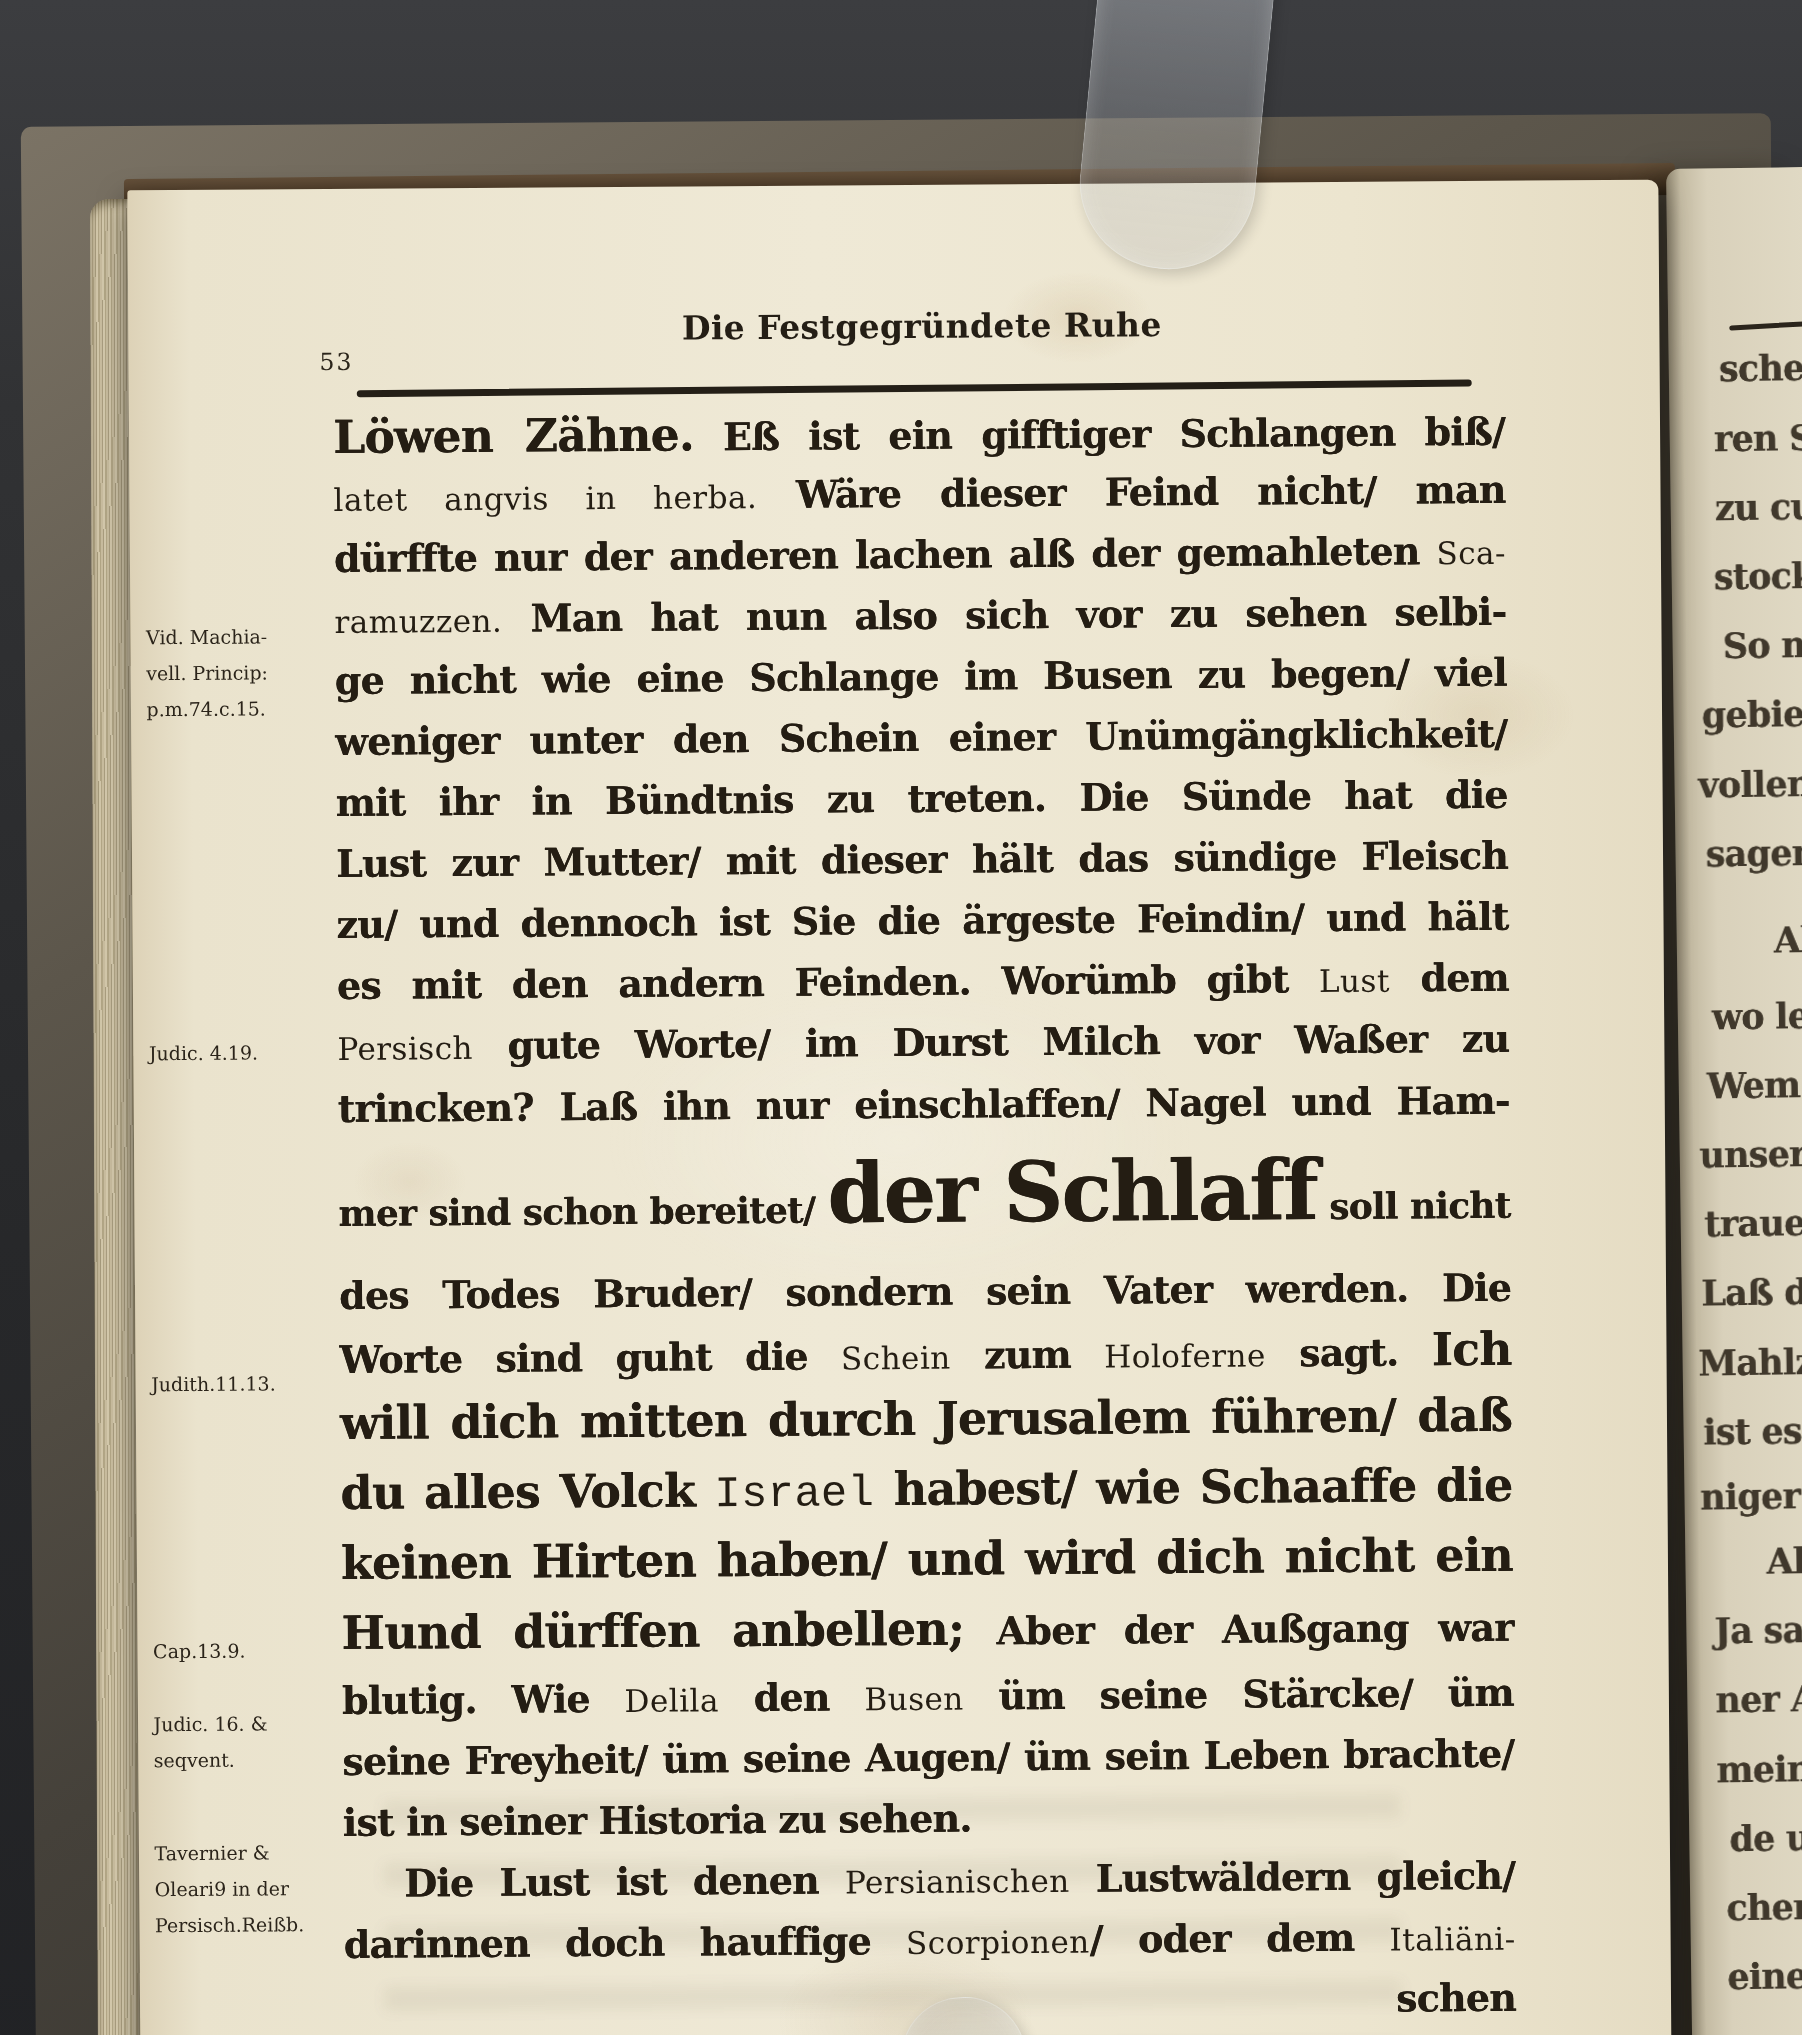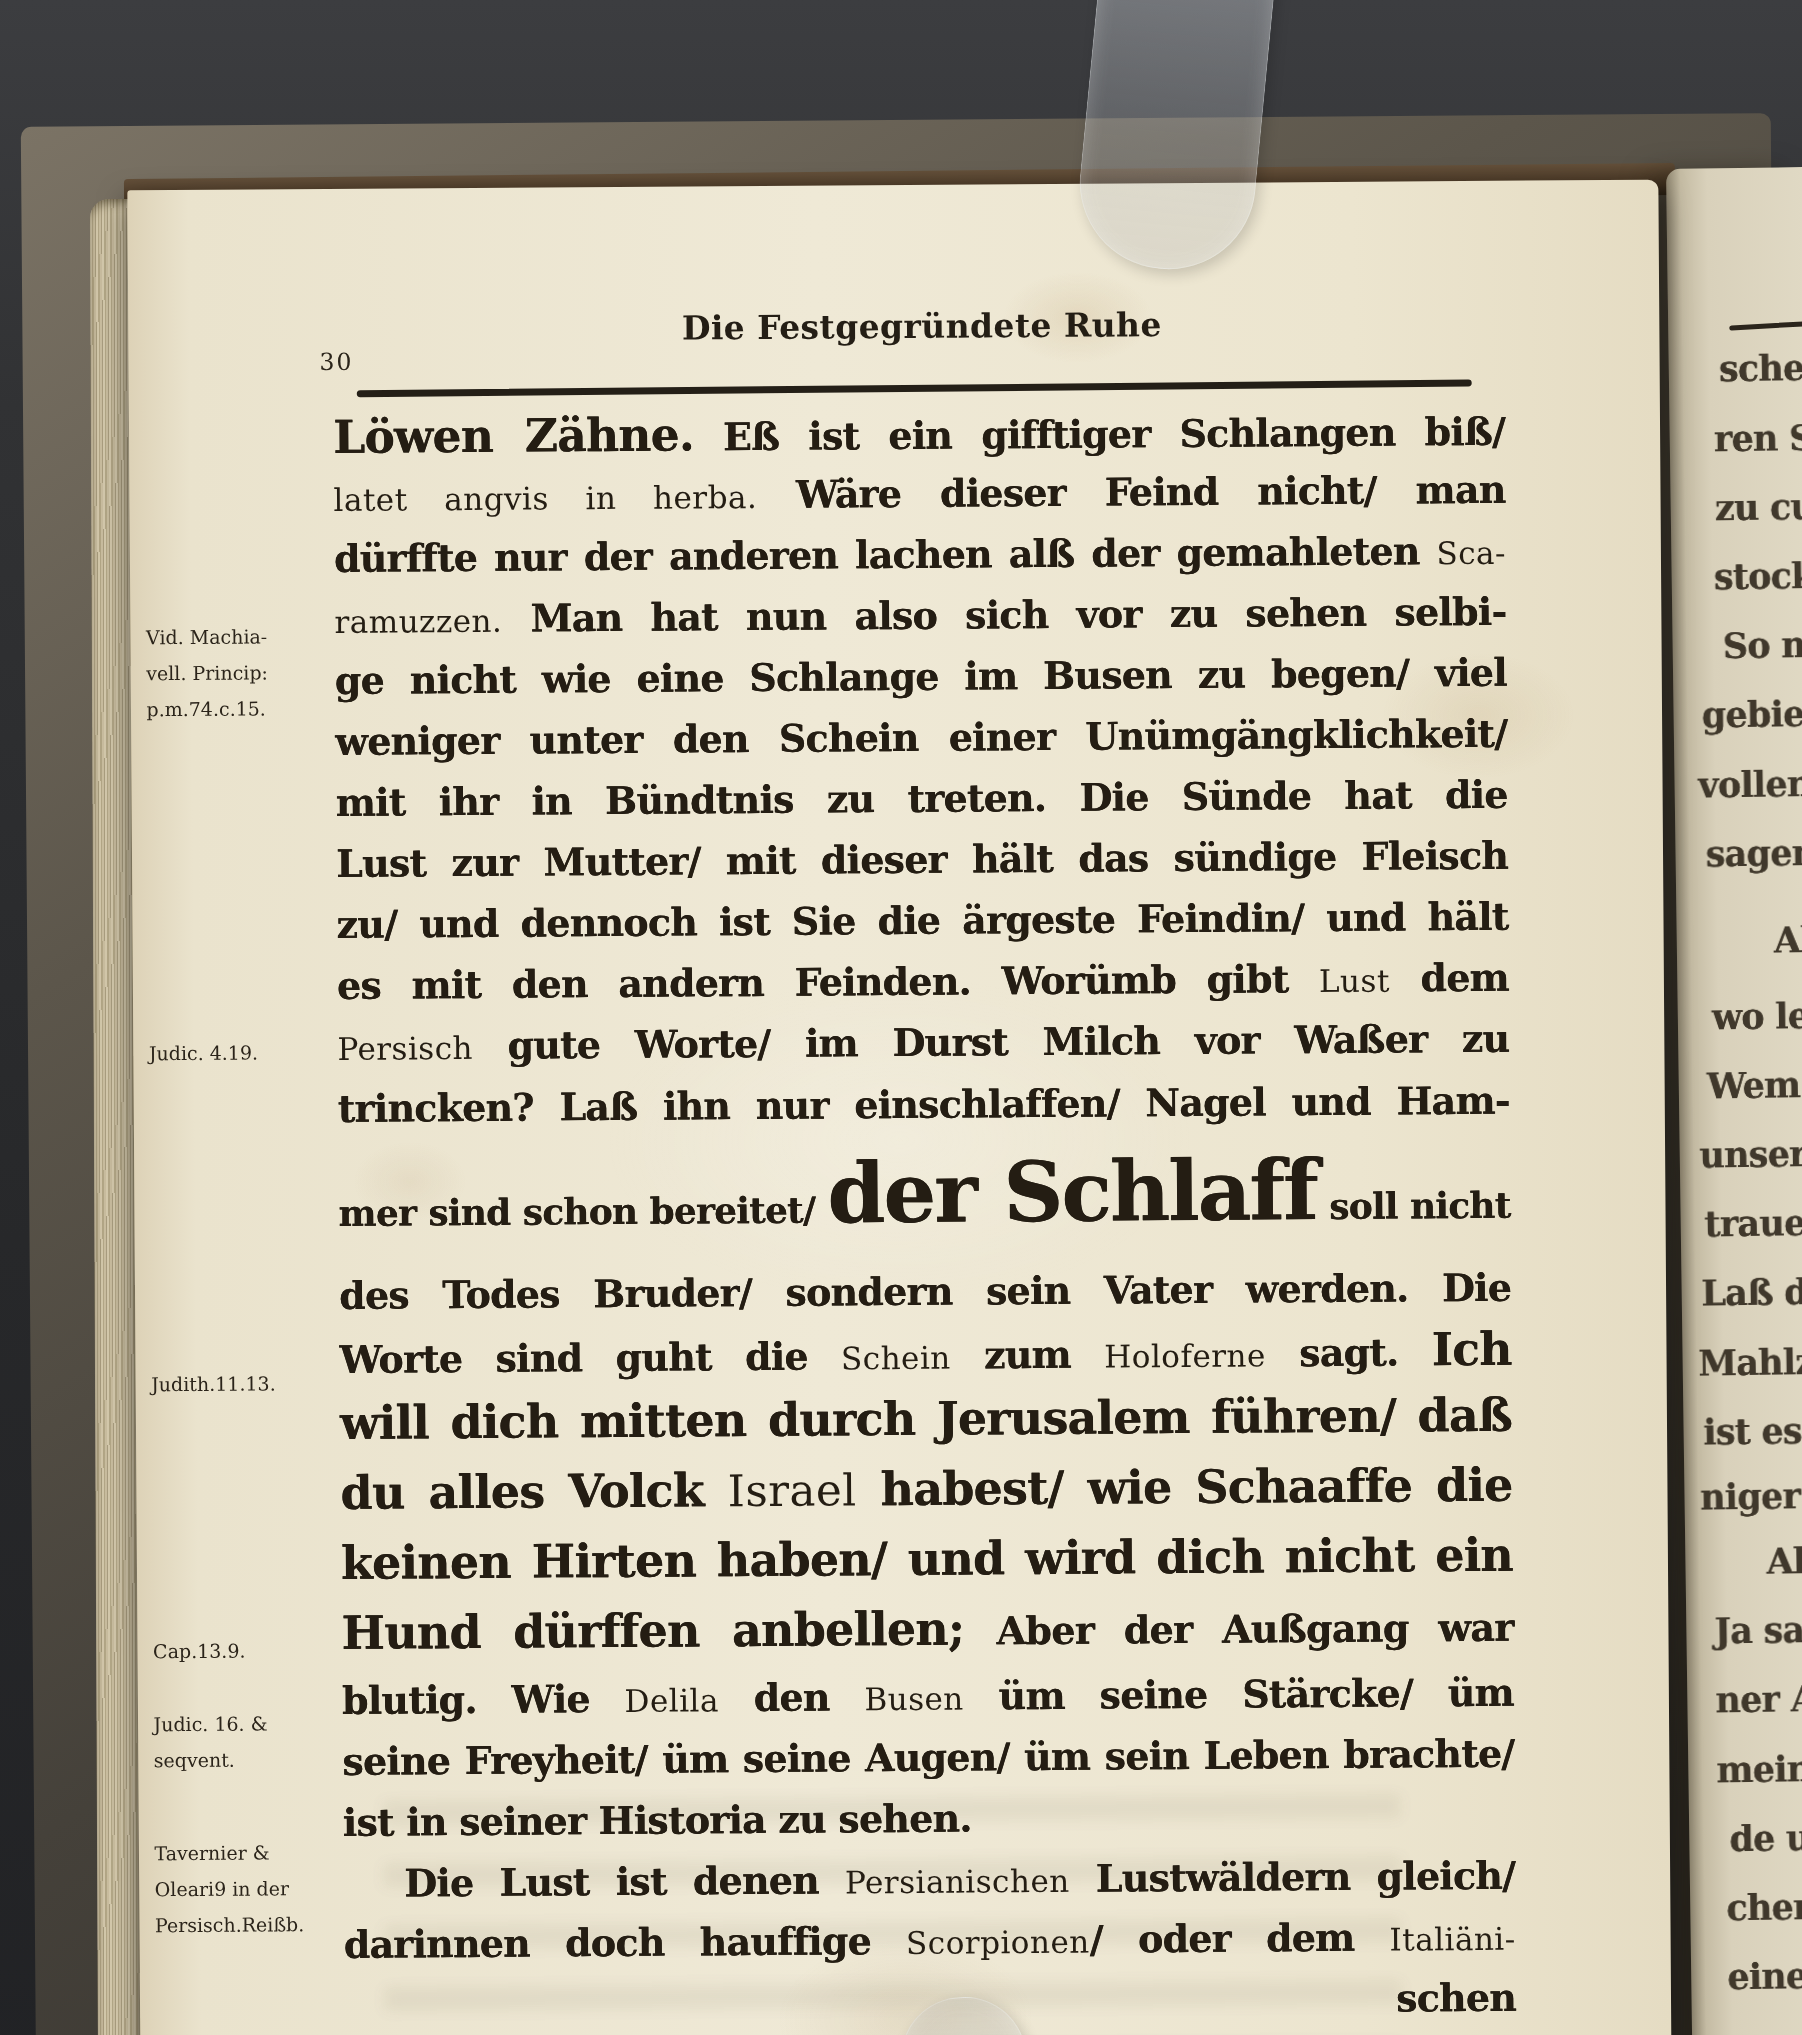--- a/index.html
+++ b/index.html
@@ -73,21 +73,21 @@
     position:absolute;left:0;width:1172px;
     font-size:38px;font-weight:700;line-height:48px;letter-spacing:-0.8px;
     text-align:justify;text-align-last:justify;color:#241d13;
     text-shadow:0.2px 0 0 currentColor;
   }
   .line .rom{font-weight:400;font-size:.82em;letter-spacing:0.4px;text-shadow:none;}
   .line .lead{font-size:1.2em;}
   .line .big{font-size:1.2em;}
   .line .sm{font-size:.83em;}
   .line.big{font-size:46px;}
-  .line.big .bigrom{font-weight:400;font-size:.95em;letter-spacing:0.4px;text-shadow:none;}
+  .line.big .bigrom{font-weight:400;font-size:.95em;letter-spacing:0.4px;text-shadow:none;font-family:Liberation Mono, monospace;}
   .line.schlaff{line-height:103px;font-size:36px;}
   .line .schlaff{font-size:83px;letter-spacing:-2px;}
   .line.nojust{text-align-last:left;}
   .line.indent{text-indent:61px;}
   .line.catch{text-align-last:right;}
   .margin-notes{position:absolute;left:15.5px;top:0;width:191px;height:1910px;}
   .note{
     position:absolute;left:0;width:191px;
     font-size:19px;font-weight:400;line-height:36px;color:#2b241a;text-align:left;
   }
@@ -163,21 +163,21 @@
         <div class="frag" style="left: 28px; top: 1511px;">ner Ar</div>
         <div class="frag" style="left: 28px; top: 1581px;">mein Fr</div>
         <div class="frag" style="left: 40px; top: 1650px;">de und</div>
         <div class="frag" style="left: 36px; top: 1719px;">cher als</div>
         <div class="frag" style="left: 36px; top: 1788px;">eine S</div>
       </div>
   </div>
 
   <div class="page-main">
     <div class="ghost"></div>
-    <div class="page-number">30</div>
+    <div class="page-number">53</div>
     <div class="header-title">Die Festgegründete Ruhe</div>
     <div class="header-rule"></div>
     <div class="body-text" id="body-text">
         <div class="line" style="top: 224px;"><span class="lead">Löwen Zähne.</span><span>  Eß ist ein gifftiger Schlangen biß/</span></div>
         <div class="line" style="top: 285px;"><span class="rom">latet angvis in herba.</span><span>  Wäre dieser Feind nicht/ man</span></div>
         <div class="line" style="top: 346px;"><span>dürffte nur der anderen lachen alß der gemahleten </span><span class="rom">Sca-</span></div>
         <div class="line" style="top: 407px;"><span class="rom">ramuzzen.</span><span>  Man hat nun also sich vor zu sehen selbi-</span></div>
         <div class="line" style="top: 468px;"><span>ge nicht wie eine Schlange im Busen zu begen/ viel</span></div>
         <div class="line" style="top: 529px;"><span>weniger unter den Schein einer Unümgängklichkeit/</span></div>
         <div class="line" style="top: 590px;"><span>mit ihr in Bündtnis zu treten.  Die Sünde hat die</span></div>

